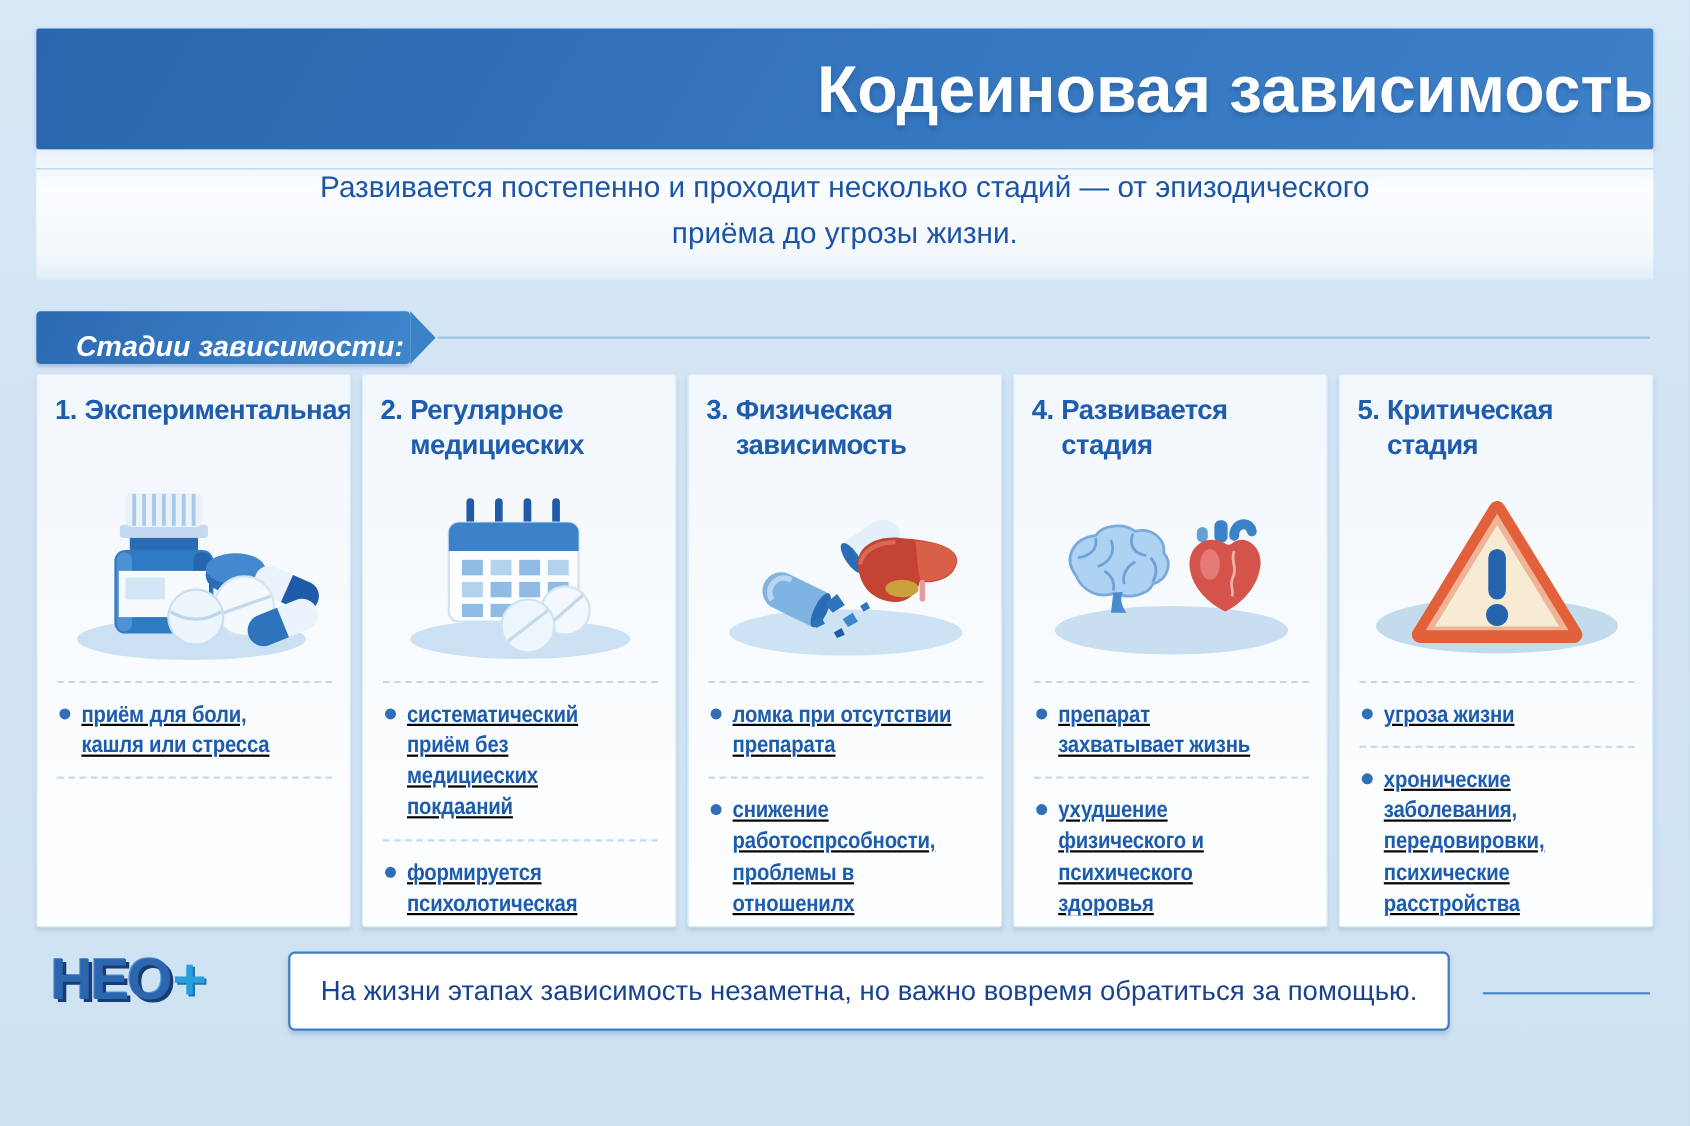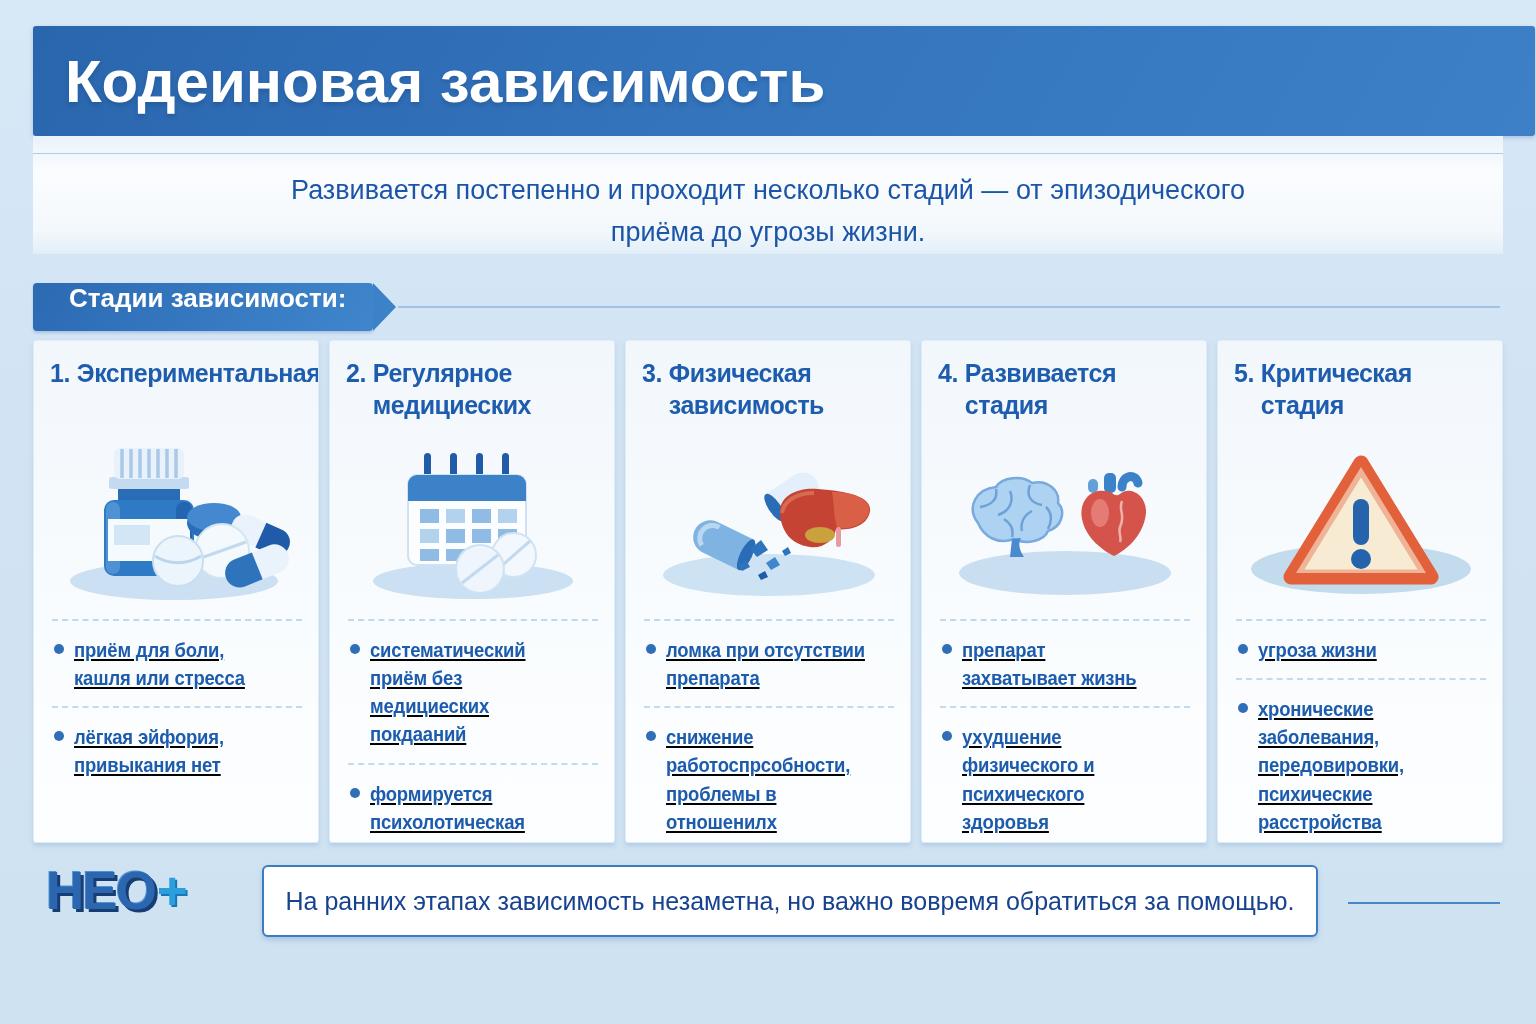--- a/index.html
+++ b/index.html
@@ -5,44 +5,44 @@
   html,body{margin:0;padding:0;background:#c7dcee;}
   .poster{
     position:relative;width:1536px;height:1024px;overflow:hidden;
     background:linear-gradient(180deg,#d7e8f7 0%,#d2e4f4 40%,#cfe2f2 100%);
     font-family:"Liberation Sans", sans-serif;
   }
   
   .header{
     position:absolute;left:33px;top:26px;width:1470px;height:110px;
     background:linear-gradient(120deg,#2a66ae 0%,#3374bd 45%,#3d80c8 100%);
-    border-radius:3px;display:flex;align-items:center;justify-content:flex-start;
+    border-radius:3px;display:flex;align-items:center;justify-content:flex-end;
     box-shadow:0 2px 4px rgba(90,130,180,.35);
-    padding-left:32px;
   }
   .header h1{
     margin:0;color:#ffffff;font-size:60px;font-weight:bold;letter-spacing:0;
     text-shadow:0 3px 4px rgba(20,50,90,.25);
   }
   
   .subtitle-band{
     position:absolute;left:33px;top:136px;width:1470px;height:118px;
     background:linear-gradient(180deg,#e9f2fa 0%,#fbfdff 30%,#f3f8fc 80%,#e2eef8 100%);
   }
   .subtitle-topline{position:absolute;left:0;top:17px;width:100%;height:1px;background:#aecde9;}
   .subtitle{
-    margin:0 auto;padding-top:34px;max-width:990px;text-align:center;
+    margin:0 auto;padding-top:14px;max-width:990px;text-align:center;
     color:#1c55a8;font-size:27px;line-height:1.55;font-weight:normal;
   }
   
   .stage-banner{
     position:absolute;left:33px;top:283px;height:48px;width:340px;
     background:linear-gradient(120deg,#2c6ab2,#3f86cd);
-    border-radius:4px;display:flex;align-items:flex-start;
+    border-radius:4px;display:flex;align-items:flex-end;
     box-shadow:0 2px 3px rgba(90,130,180,.35);
+    font-style:italic;
   }
   .stage-banner .arrow{
     position:absolute;right:-23px;top:0;width:0;height:0;
     border-top:24px solid transparent;border-bottom:24px solid transparent;
     border-left:23px solid #3c82c9;
   }
   .stage-banner span{color:#fff;font-size:26px;font-weight:bold;padding-left:36px;}
   .stage-line{position:absolute;left:398px;top:306px;width:1102px;height:2px;background:#9fc3e4;}
   
   .cards{position:absolute;left:33px;top:340px;width:1470px;height:503px;display:flex;gap:10px;}
@@ -138,24 +138,20 @@
           </g>
         </svg>
       </div>
       <div class="sep"></div>
       <ul class="bullets">
         <li class="bullet">
           <span class="dot"></span>
           <span class="btext">приём для боли, кашля или стресса</span>
         </li>
         <li class="sep-li"></li>
-        <li class="bullet">
-          <span class="dot"></span>
-          <span class="btext">лёгкая эйфория, привыкания нет</span>
-        </li>
       </ul>
     </section>
 
     <section class="card">
       <h2 class="card-title">
         <span class="num">2.</span>
         <span class="t">Регулярное медициеских</span>
       </h2>
       <div class="icon-wrap">
         <svg viewBox="0 0 230 160">
@@ -313,17 +309,17 @@
         </li>
 
       </ul>
     </section>
 
   </div>
 
   <div class="logo"><span class="neo">НЕО</span><span class="plus">+</span></div>
 
   <div class="note-box">
-    <p>На ранних этапах зависимость незаметна, но важно вовремя обратиться за помощью.</p>
+    <p>На жизни этапах зависимость незаметна, но важно вовремя обратиться за помощью.</p>
   </div>
   <div class="note-line"></div>
 
 </div>
 
 </body></html>

